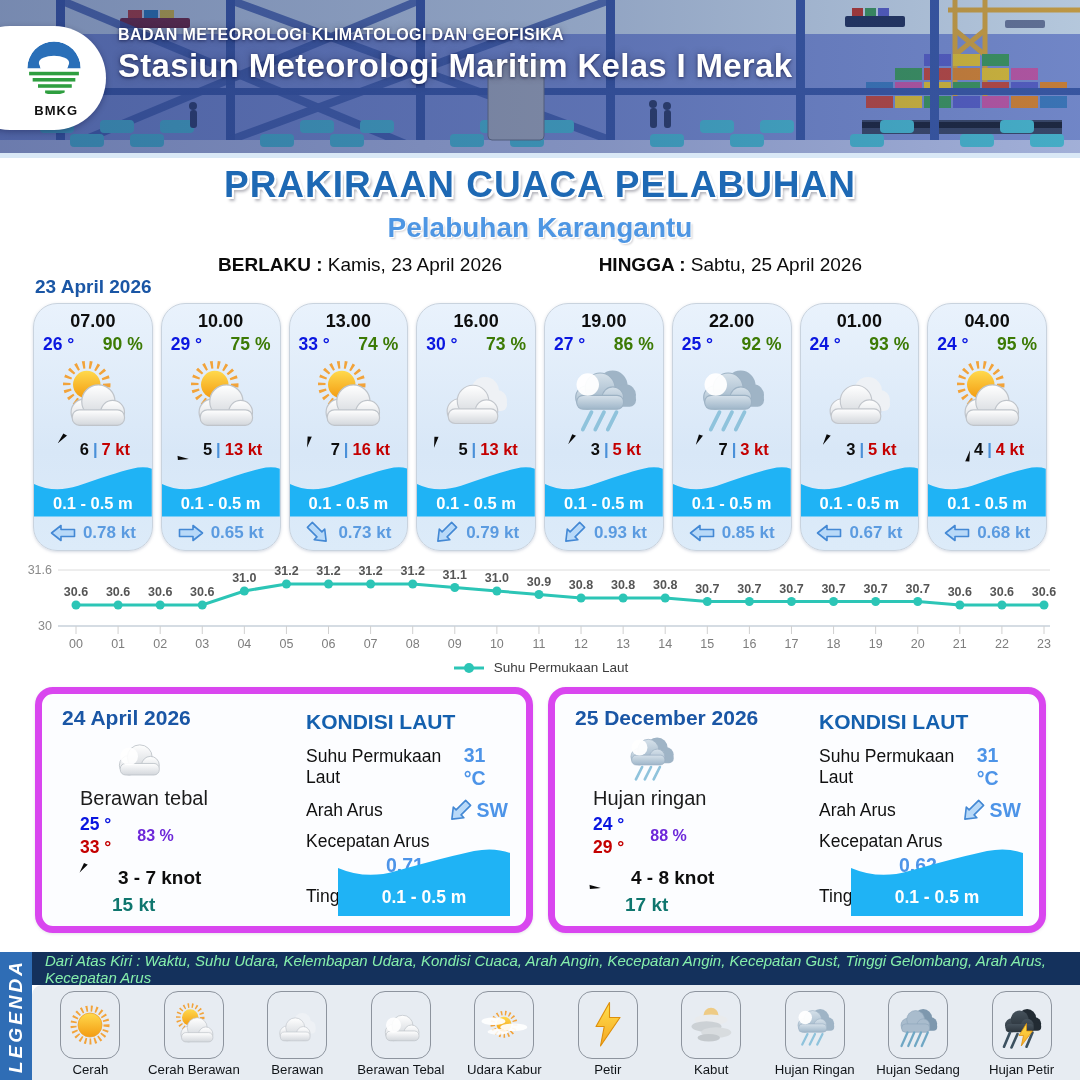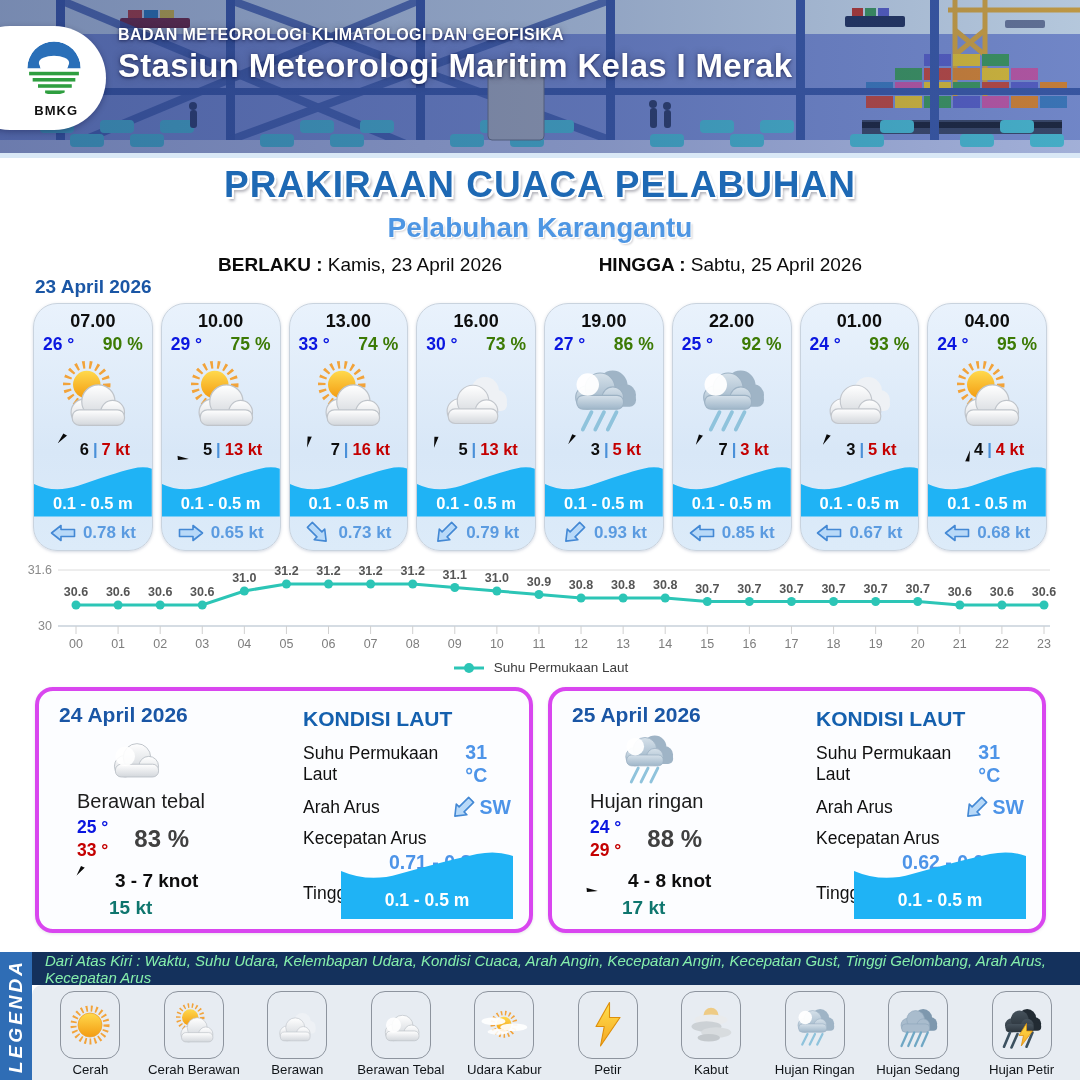--- a/index.html
+++ b/index.html
@@ -57,31 +57,31 @@
          font-size:17px;font-weight:bold;color:#5b9be0;}
   .cur-arrow{width:26px;height:20px;transform-origin:50% 50%;}
 
   
   .chart-wrap{position:absolute;left:0;top:556px;width:1080px;height:100px;}
   .chart-legend{position:absolute;left:0;top:660px;width:1080px;display:flex;align-items:center;
                 justify-content:center;gap:8px;font-size:13.5px;color:#3c3c3c;}
 
   
   .daily-row{position:absolute;left:35px;top:687px;width:1011px;height:246px;display:flex;gap:15px;}
-  .daily-card{flex:1;background:#fcfdff;border:4px solid #d946ef;border-radius:18px;
+  .daily-card{flex:1;background:#fcfdff;border:7px solid #d946ef;border-radius:18px;
               display:flex;padding:12px 16px 10px 20px;box-shadow:0 1px 3px rgba(100,110,130,.18);}
   .d-left{width:218px;display:flex;flex-direction:column;}
   .d-date{font-size:21px;font-weight:bold;color:#1a56a5;}
   .d-icon{width:96px;height:86px;margin:-2px 0 0 28px;}
   .d-cond{font-size:20px;color:#1c1c1c;margin:2px 0 0 18px;}
   .d-th{display:flex;align-items:center;margin:3px 0 0 18px;gap:26px;}
   .d-temps{display:flex;flex-direction:column;font-size:17.5px;font-weight:bold;line-height:1.35;}
   .d-tmin{color:#0a16e0;}
   .d-tmax{color:#c40000;}
-  .d-hum{font-size:24px;font-weight:bold;color:#404040;}
+  .d-hum{font-size:16px;font-weight:bold;color:#6d28d9;}
   .d-wind{display:flex;align-items:center;gap:20px;margin:6px 0 0 16px;font-size:19px;font-weight:bold;color:#0d0d0d;}
   .d-gust{font-size:19px;font-weight:bold;color:#0f766e;margin:4px 0 0 50px;}
   .d-right{flex:1;position:relative;padding:4px 2px 0 26px;}
   .d-sea-head{font-size:21px;font-weight:bold;color:#1460ae;margin-bottom:10px;}
   .d-row{display:flex;justify-content:space-between;align-items:center;margin-top:9px;font-size:17.5px;color:#101010;}
   .d-lab{color:#101010;}
   .d-val{color:#4d94e8;font-weight:bold;font-size:19.5px;}
   .d-dir{display:flex;align-items:center;gap:4px;}
   .d-speed{text-align:right;margin-top:2px;padding-right:6px;}
   .d-wavebox{position:absolute;right:0;bottom:0;width:172px;height:72px;}
@@ -804,21 +804,21 @@
      <div class="d-wavebox">
        <svg viewBox="0 0 172 72" preserveAspectRatio="none">
          <path d="M0 24 Q28 36 58 27 Q112 12 136 7 Q156 3 172 9 L172 72 L0 72 Z" fill="#1fb3f5"></path>
        </svg>
        <span>0.1 - 0.5 m</span>
      </div>
    </div>
  </div>
  <div class="daily-card">
    <div class="d-left">
-     <div class="d-date">25 April 2026</div>
+     <div class="d-date">25 December 2026</div>
      <svg class="d-icon">
             <use href="#i-hujan-ringan"></use>
           </svg>
      <div class="d-cond">Hujan ringan</div>
      <div class="d-th">
        <div class="d-temps">
          <span class="d-tmin">24 °</span>
          <span class="d-tmax">29 °</span>
        </div>
        <span class="d-hum">88 %</span>

